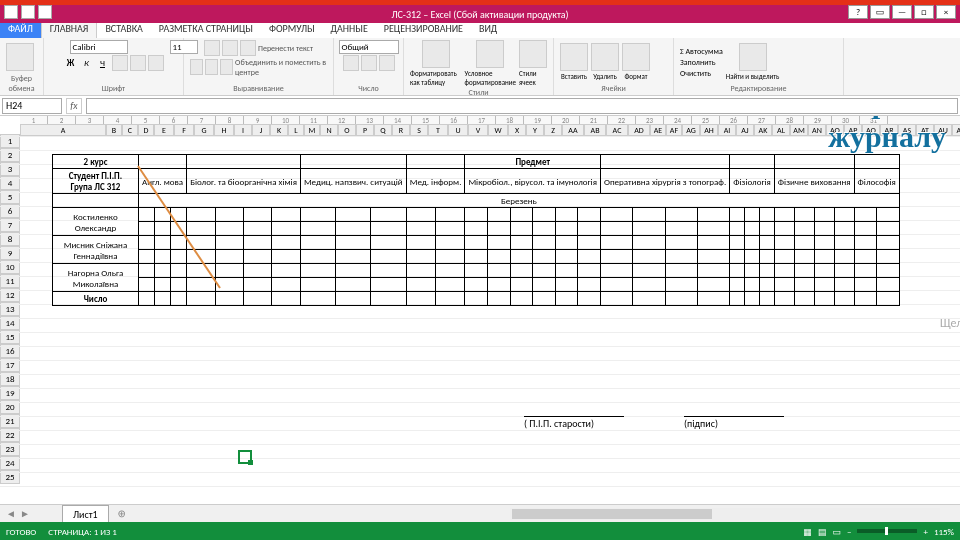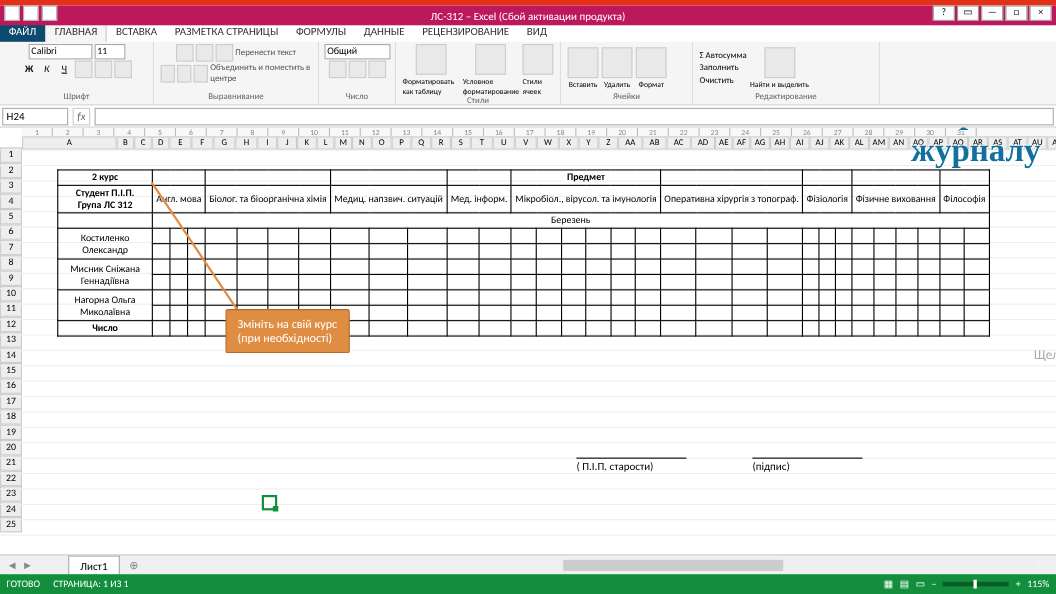--- a/index.html
+++ b/index.html
@@ -7,32 +7,32 @@
   
   .titlebar{height:18px;background:#fff;border-top:5px solid #e43017;display:flex;align-items:center;position:relative;}
   .titlebar-center{position:absolute;left:0;right:0;top:0;height:18px;background:#be185d;color:#fff;font-size:10px;display:flex;align-items:center;justify-content:center;}
   .win-controls{position:absolute;right:4px;top:0;display:flex;gap:2px;}
   .win-btn{width:20px;height:14px;background:#fff;border:1px solid #999;font-size:9px;text-align:center;line-height:12px;}
   .qat{position:absolute;left:4px;top:0;display:flex;gap:3px;}
   .qat-icon{width:14px;height:14px;background:#fff;border:1px solid #aaa;}
   
   .tabs{height:20px;display:flex;align-items:flex-end;background:#fff;}
   .tab{padding:3px 8px;font-size:10px;color:#333;cursor:pointer;}
-  .tab.file{background:#0c4a6e;color:#fff;text-align:right;}
+  .tab.file{background:#3b82f6;color:#fff;text-align:right;}
   .tab.active{background:#f5f5f5;border:1px solid #ccc;border-bottom:none;}
   
   .ribbon{height:58px;background:#f5f5f5;border-bottom:1px solid #ccc;display:flex;font-size:9px;}
   .rgroup{border-right:1px solid #ddd;padding:2px 6px;display:flex;flex-direction:column;justify-content:space-between;}
   .rgroup-label{text-align:center;color:#666;font-size:8px;}
   .rgroup-body{flex:1;display:flex;align-items:center;gap:3px;}
   .ricon{width:16px;height:16px;background:#e9e9e9;border:1px solid #ccc;}
   .ricon.big{width:28px;height:28px;}
   .rcol{display:flex;flex-direction:column;gap:1px;}
   .font-row{display:flex;gap:2px;align-items:center;}
-  .font-sel{width:58px;height:14px;border:1px solid #aaa;font-size:9px;padding:0 2px;background:#fff;}
+  .font-sel{width:58px;height:14px;border:1px solid #aaa;font-size:9px;padding:0 2px;background:#fff;margin-left:40px;}
   .font-sel.sm{width:28px;}
   .fmt-btn{width:14px;height:14px;border:1px solid transparent;font-size:9px;text-align:center;line-height:12px;}
   .fmt-btn.b{font-weight:bold;}
   .fmt-btn.i{font-style:italic;}
   .fmt-btn.u{text-decoration:underline;}
   .num-sel{width:60px;height:14px;border:1px solid #aaa;background:#fff;font-size:9px;padding:0 2px;}
   
   .formulabar{height:20px;display:flex;align-items:center;border-bottom:1px solid #ccc;background:#fff;padding:2px;}
   .namebox{width:60px;height:16px;border:1px solid #aaa;font-size:10px;padding:0 3px;}
   .fx{width:16px;height:16px;border:1px solid #ccc;font-style:italic;font-size:10px;text-align:center;margin:0 4px;color:#666;}
@@ -105,20 +105,26 @@
   <div class="tab active">ГЛАВНАЯ</div>
   <div class="tab">ВСТАВКА</div>
   <div class="tab">РАЗМЕТКА СТРАНИЦЫ</div>
   <div class="tab">ФОРМУЛЫ</div>
   <div class="tab">ДАННЫЕ</div>
   <div class="tab">РЕЦЕНЗИРОВАНИЕ</div>
   <div class="tab">ВИД</div>
 </div>
 
 <div class="ribbon">
+  <div class="rgroup" style="width:44px;">
+    <div class="rgroup-body">
+        <div class="ricon big"></div>
+      </div>
+    <div class="rgroup-label">Буфер обмена</div>
+  </div>
   <div class="rgroup" style="width:140px;">
     <div class="rgroup-body rcol">
       <div class="font-row">
         <div class="font-sel">Calibri</div>
         <div class="font-sel sm">11</div>
       </div>
       <div class="font-row">
         <div class="fmt-btn b">Ж</div>
         <div class="fmt-btn i">К</div>
         <div class="fmt-btn u">Ч</div>
@@ -635,24 +641,20 @@
           <div>(підпис)</div>
         </div>
     </div>
 
     <div class="sel-cell" style="left:218px;top:314px;"></div>
   </div>
 
   <svg style="position:absolute;left:130px;top:42px;width:100px;height:140px;pointer-events:none;">
     <line x1="8" y1="8" x2="90" y2="130" stroke="#de8d43" stroke-width="2"></line>
   </svg>
-  <div class="callout" style="left:205px;top:165px;">
-    <div>Змініть на свій курс</div>
-    <div>(при необхідності)</div>
-  </div>
 
   <div class="big-overlay" style="right:14px;top:-30px;text-align:right;">
     <div>Головна сторінка</div>
     <div>журналу</div>
   </div>
 
   <div class="right-note">Щелкните, чтобы доб</div>
 </div>
 
 <div class="sheet-tabs">

